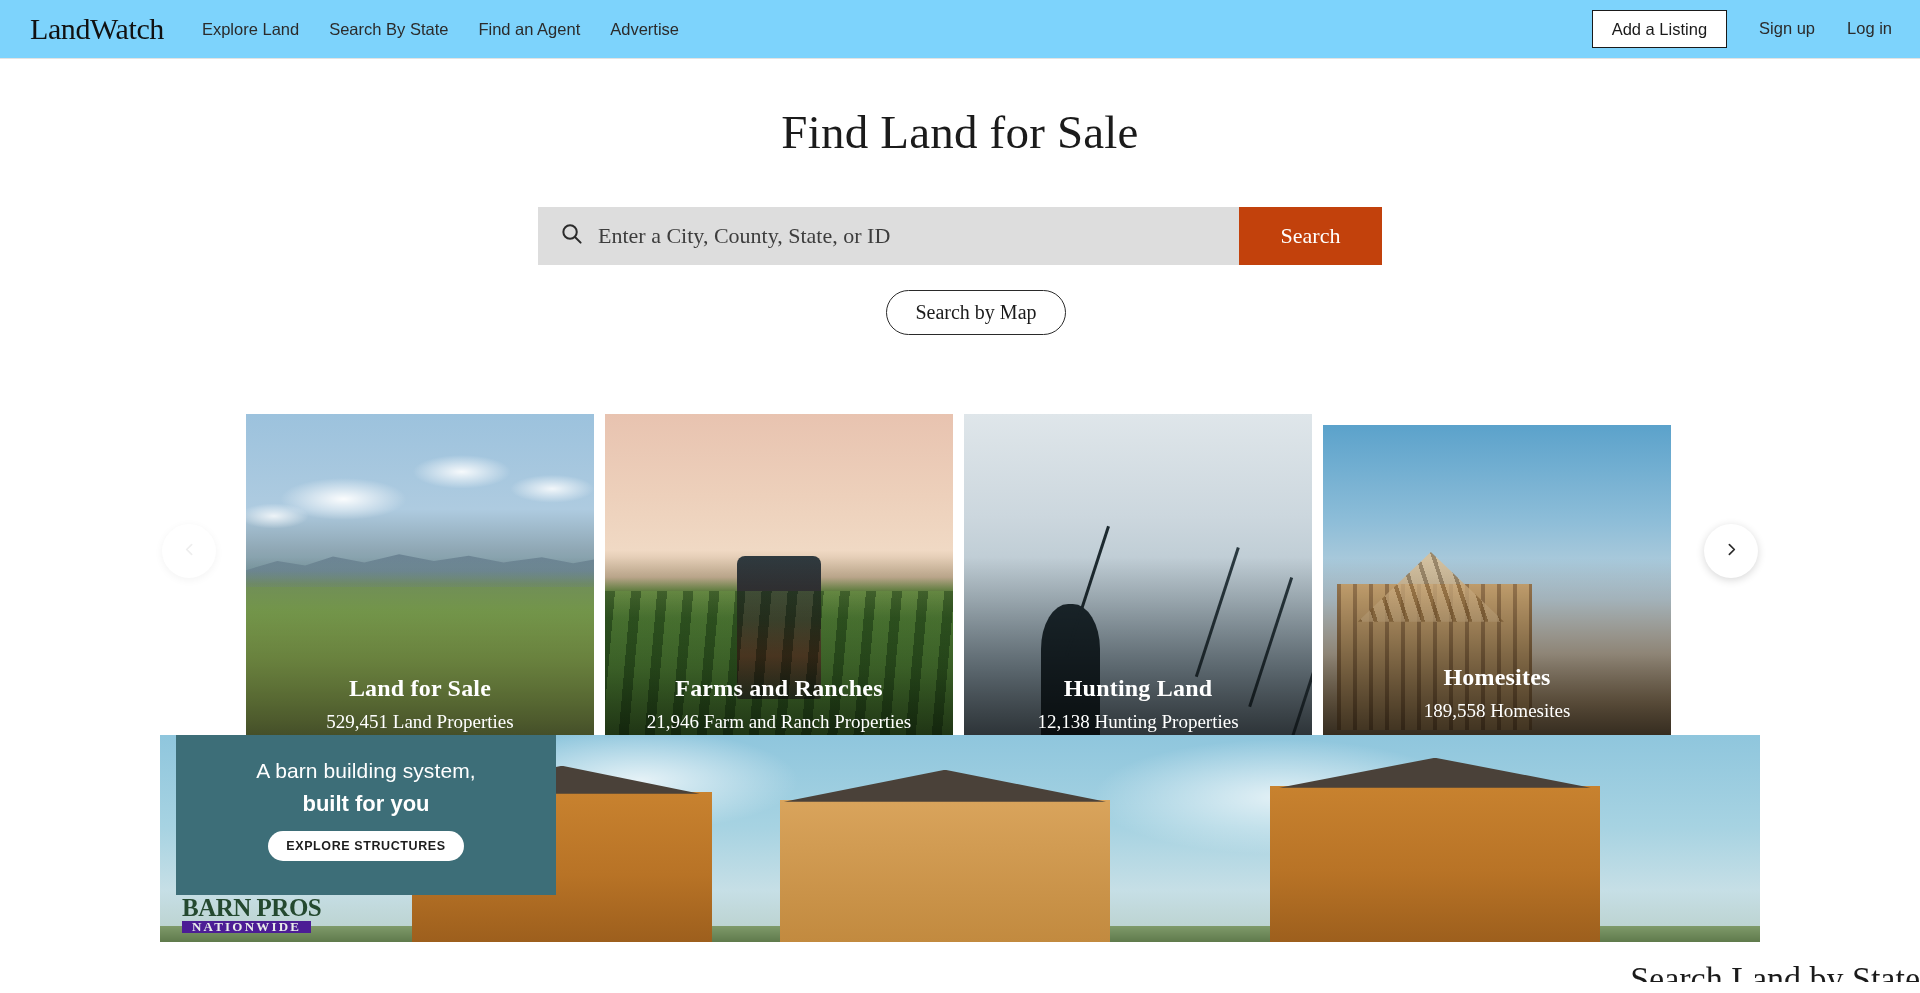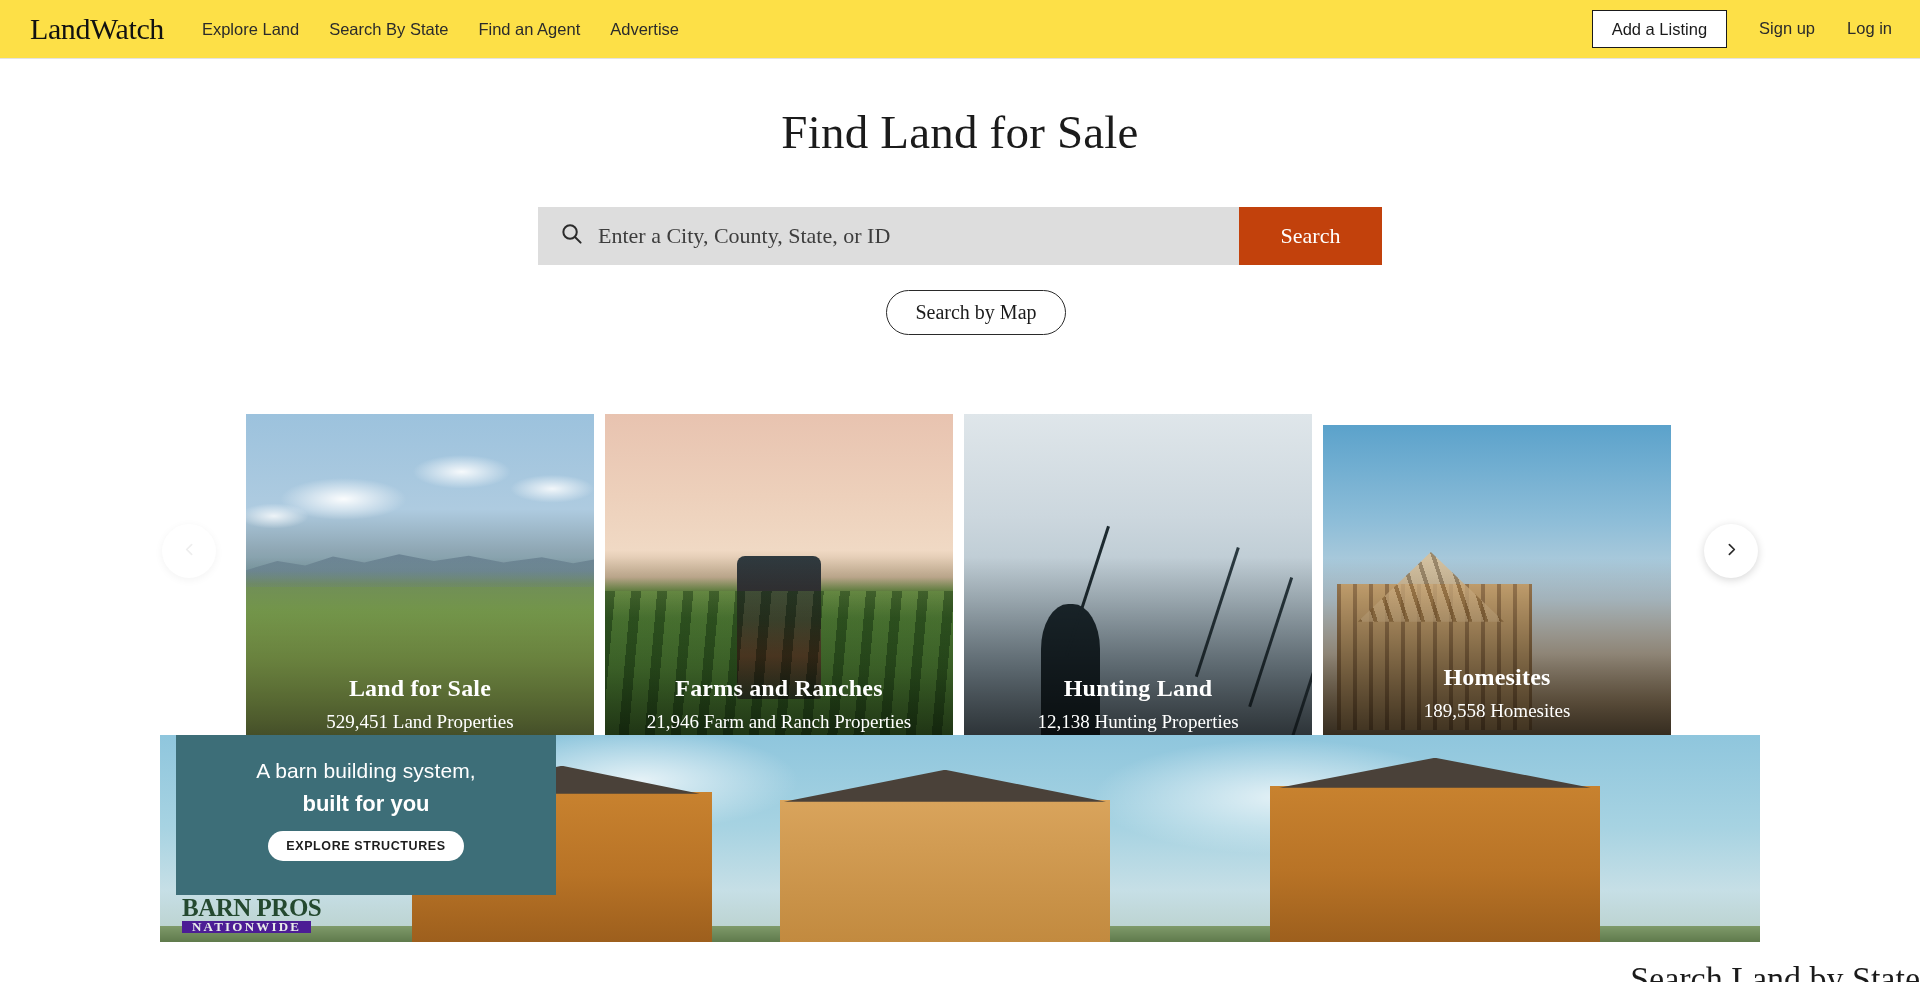--- a/index.html
+++ b/index.html
@@ -10,21 +10,21 @@
     overflow: hidden;
   }
 
   
   .header {
     height: 59px;
     border-bottom: 1px solid #e3e3e3;
     display: flex;
     align-items: center;
     padding: 0 28px 0 30px;
-    background: #fde047;
+    background: #7dd3fc;
     position: relative;
   }
   .logo {
     font-family: "Liberation Serif", serif;
     font-size: 30px;
     letter-spacing: -0.4px;
     color: #111;
     white-space: nowrap;
     margin-right: 38px;
     line-height: 1;

